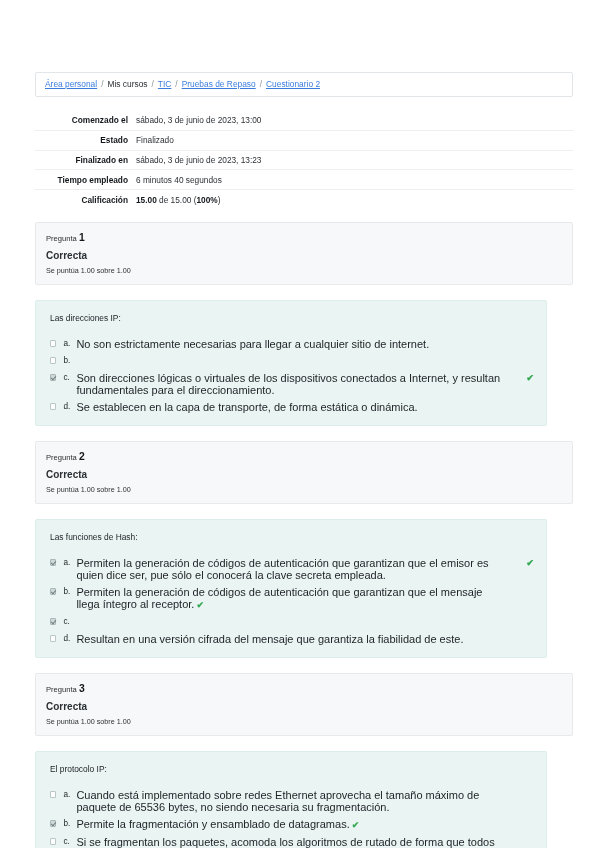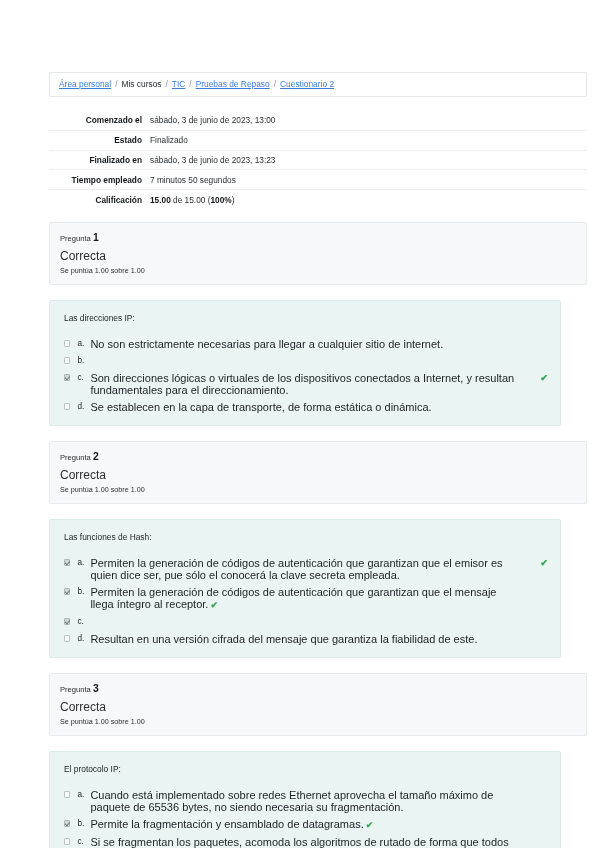--- a/index.html
+++ b/index.html
@@ -15,21 +15,21 @@
     color: #1d2125;
     font-size: 8.2px;
     -webkit-font-smoothing: antialiased;
     overflow: hidden;
   }
   .page {
     position: relative;
     width: 599px;
     height: 848px;
     box-sizing: border-box;
-    padding: 72px 24px 0 49px;
+    padding: 72px 24px 0 35px;
   }
   .content {
     width: 538px;
   }
 
   
   .breadcrumb-box {
     box-sizing: border-box;
     width: 538px;
     border: 1px solid #e3e6e8;
@@ -106,24 +106,25 @@
     color: #2b3034;
     margin-bottom: 3px;
   }
   .q-info .q-num b {
     font-size: 10.4px;
     font-weight: bold;
     color: #14181b;
     letter-spacing: .2px;
   }
   .q-info .q-state {
-    font-size: 12px;
+    font-size: 10px;
     line-height: 12px;
     color: #2b3034;
     margin-bottom: 3px;
+    font-weight: bold;
   }
   .q-info .q-mark {
     font-size: 7.2px;
     line-height: 11px;
     color: #2b3034;
   }
 
   
   .q-panel {
     box-sizing: border-box;
@@ -249,21 +250,21 @@
           <tr>
             <th>Estado</th>
             <td>Finalizado</td>
           </tr>
           <tr>
             <th>Finalizado en</th>
             <td>sábado, 3 de junio de 2023, 13:23</td>
           </tr>
           <tr>
             <th>Tiempo empleado</th>
-            <td>7 minutos 50 segundos</td>
+            <td>6 minutos 40 segundos</td>
           </tr>
           <tr>
             <th>Calificación</th>
             <td><b>15.00</b><span> de 15.00 (</span><b>100%</b><span>)</span></td>
           </tr>
         </tbody>
     </table>
 
     <div id="questions-container">
         <div class="q-info">

